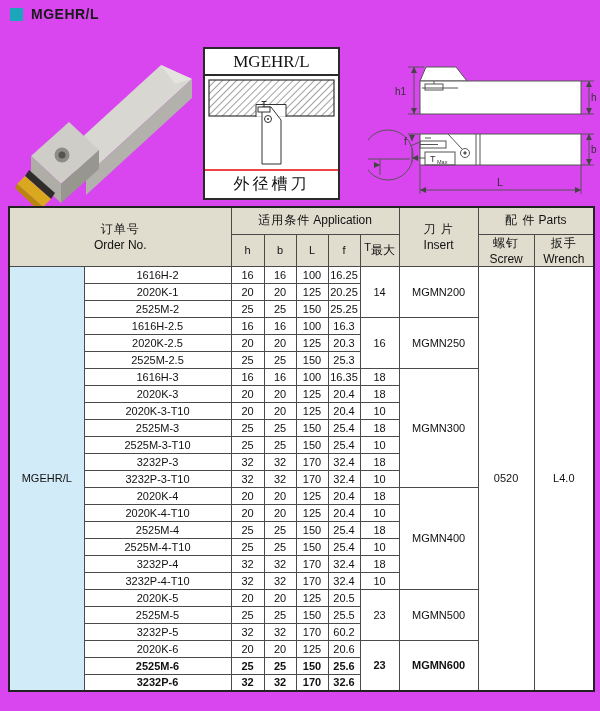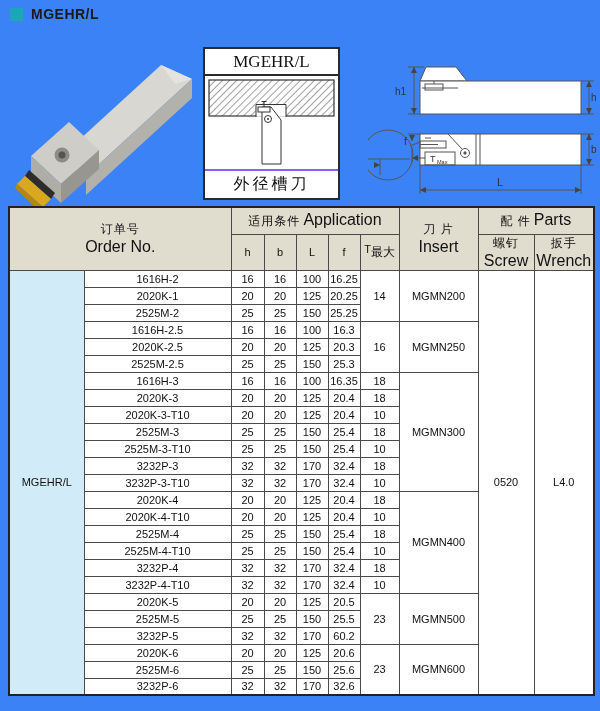--- a/index.html
+++ b/index.html
@@ -1,55 +1,55 @@
 <!DOCTYPE html>
 <html style="--accent: #1ba7b9; --thead-bg: #e0ddcf; --rowlabel-bg: #d2ebf8;"><head>
 <meta charset="utf-8">
 <style>
   * { margin:0; padding:0; box-sizing:border-box; }
   body { background:#fff; }
-  .page { position:relative; width:600px; height:711px; background:#3b82f6;
+  .page { position:relative; width:600px; height:711px; background:#d946ef;
           font-family:"Liberation Sans", sans-serif; color:#111; overflow:hidden; }
 
   
   .brand { position:absolute; top:6px; left:10px; display:flex; align-items:center; gap:8px; }
   .brand-square { width:13px; height:13px; background:var(--accent,#1ba7b9); }
   .brand-title { font-size:14px; font-weight:bold; color:#1a1a1a; letter-spacing:.5px; }
 
   
   .photo { position:absolute; left:15px; top:52px; }
 
   
   .diagram-box { position:absolute; left:203px; top:47px; width:137px; height:153px;
                  border:2px solid #2a2a2a; background:#fff; display:flex; flex-direction:column; }
   .diagram-box .dg-title { height:27px; border-bottom:2px solid #2a2a2a;
       font-family:"Liberation Serif", serif; font-size:17px; display:flex;
       align-items:center; justify-content:center; }
   .diagram-box .dg-mid { flex:1; display:flex; align-items:flex-start; justify-content:center; }
-  .diagram-box .dg-caption { height:29px; border-top:2px solid #8b5cf6; font-size:16px;
+  .diagram-box .dg-caption { height:29px; border-top:2px solid #ef4444; font-size:16px;
       letter-spacing:3px; display:flex; align-items:center; justify-content:center; }
 
   .right-diagram { position:absolute; left:368px; top:55px; }
   .right-diagram text { font-family:"Liberation Sans", sans-serif; fill:#333; }
 
   
   .spec-table { position:absolute; left:8px; top:206px; width:585px;
       border-collapse:collapse; table-layout:fixed; font-size:11px; }
   .spec-table th, .spec-table td { border:1px solid #4a4a4a; text-align:center;
       vertical-align:middle; padding:0 1px; background:#fff; }
   .spec-table { border:2px solid #222; }
   .spec-table thead th { background:var(--thead-bg,#e0ddcf); font-weight:normal; }
   .spec-table thead tr:first-child { height:27px; }
   .spec-table thead tr:last-child  { height:29px; }
   .spec-table tbody tr { height:17px; }
   .zh { font-size:12px; letter-spacing:1px; }
-  .en { font-size:16px; letter-spacing:0; }
+  .en { font-size:12px; letter-spacing:0; }
   .tmax-sub { font-size:12px; }
   .blue-cell { background:var(--rowlabel-bg,#d2ebf8) !important; font-size:11px; }
-  .bold { font-weight:normal; }
+  .bold { font-weight:bold; }
 </style>
 </head>
 <body>
 
 <div class="page">
 
   <div class="brand">
     <span class="brand-square"></span>
     <span class="brand-title">MGEHR/L</span>
   </div>

